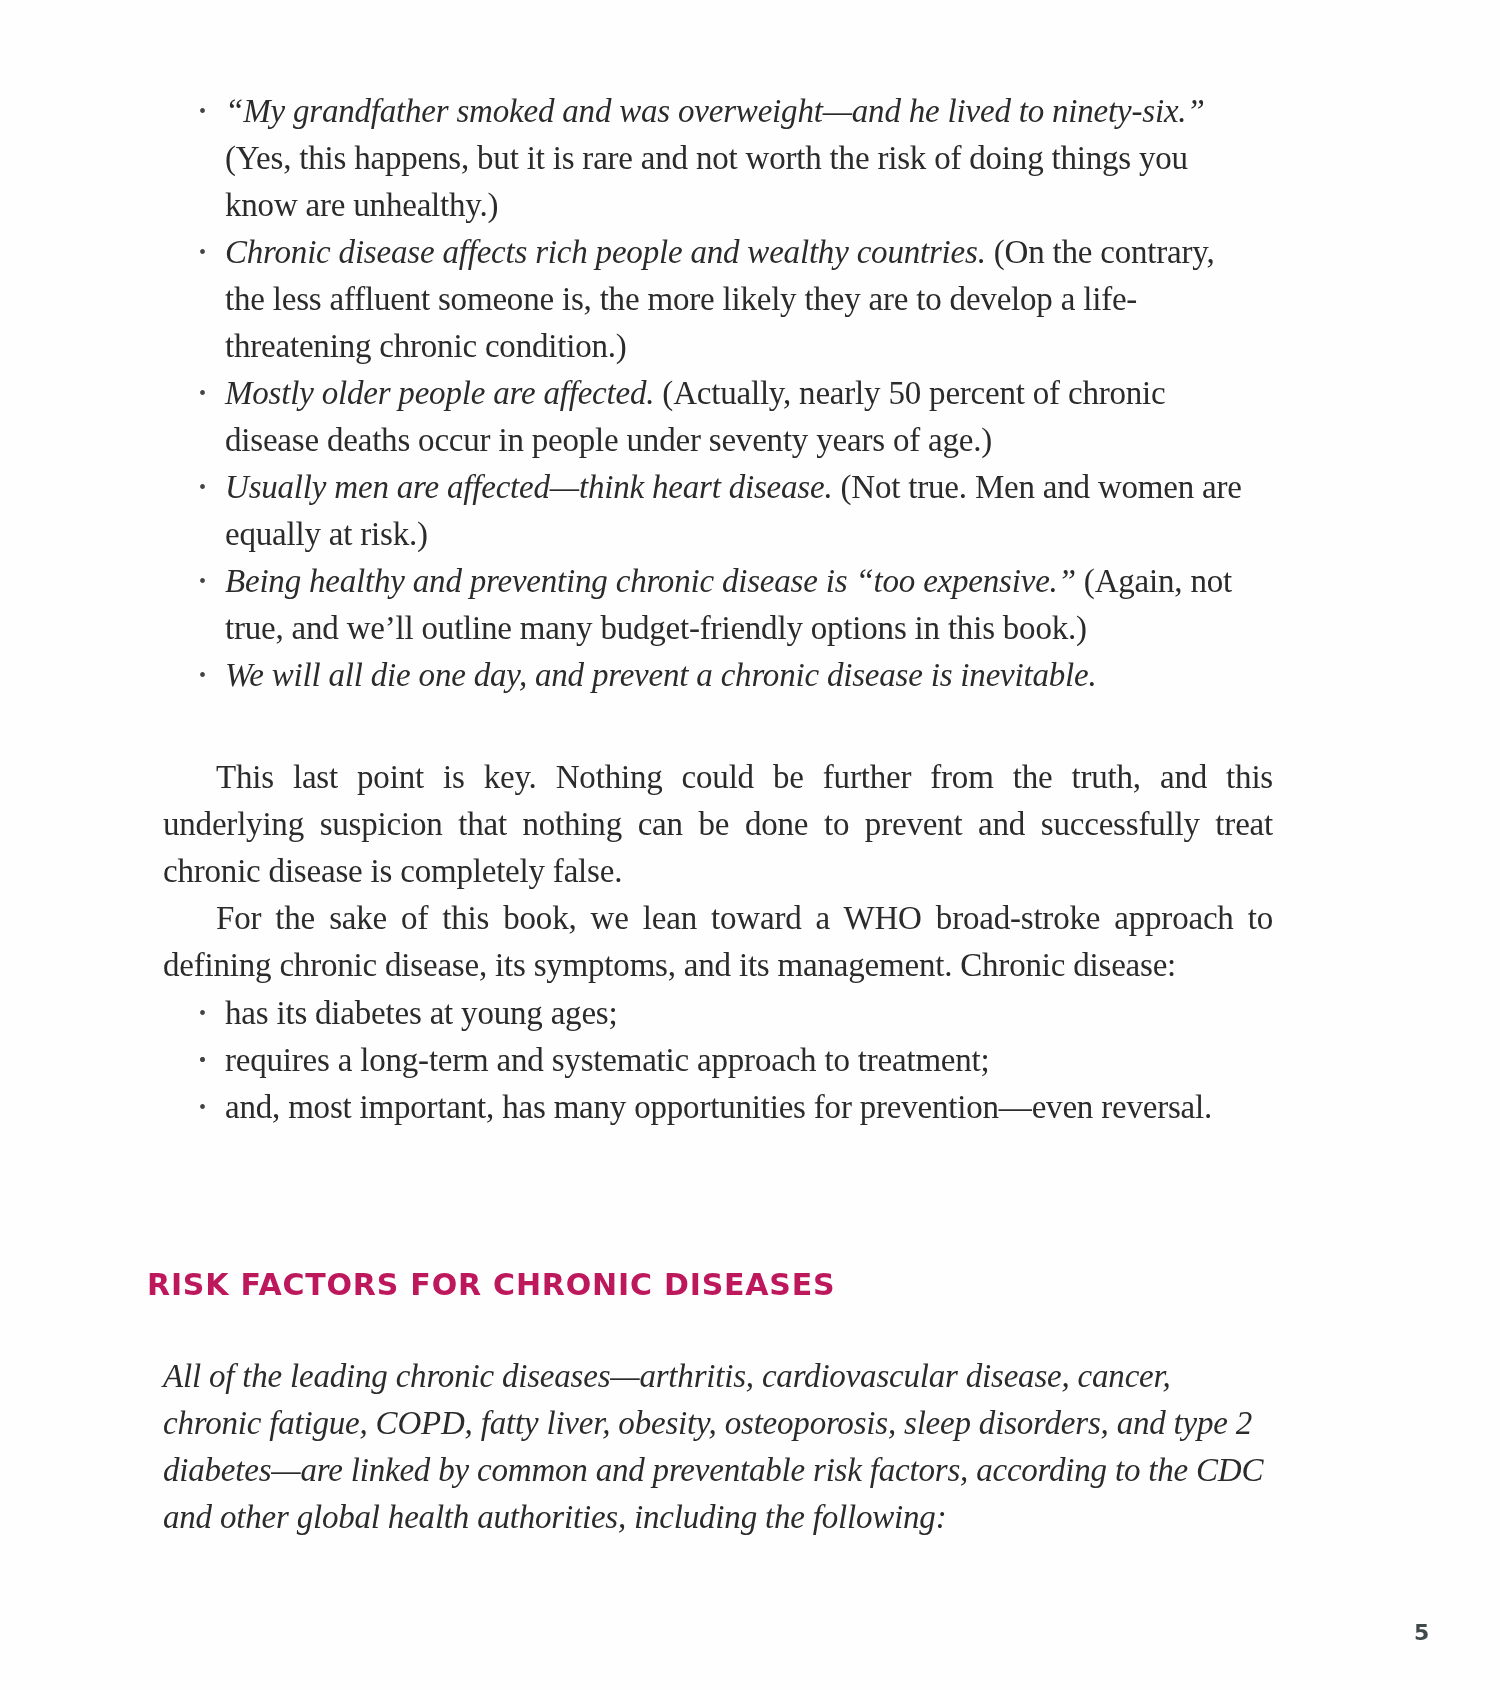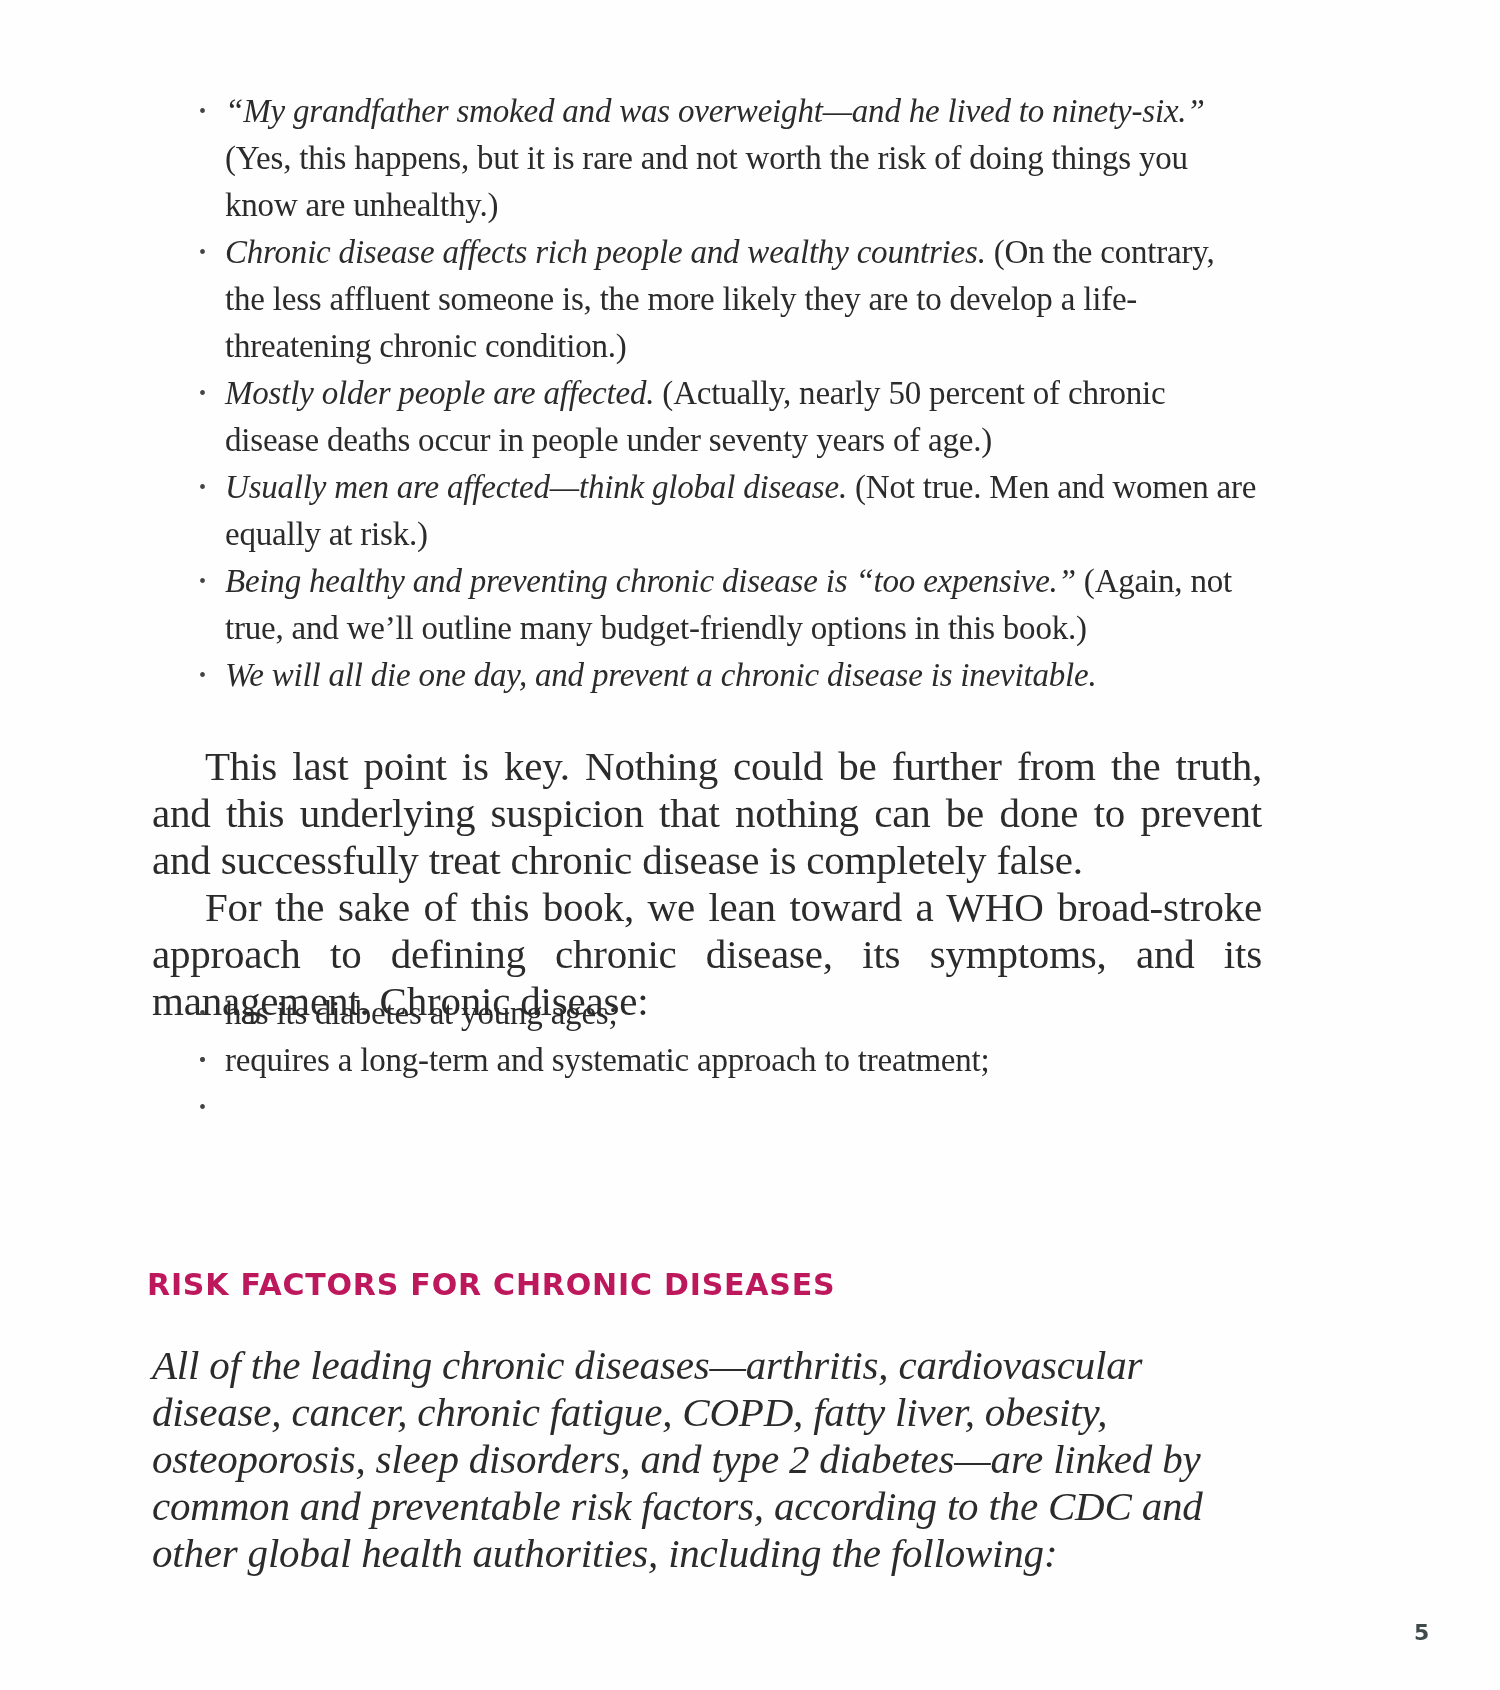--- a/index.html
+++ b/index.html
@@ -44,22 +44,22 @@
       font-size: 20px;
       color: #444;
     }
     .myths { top: 88px; }
     .myths li { margin-bottom: 0; }
     .traits { top: 990px; }
     .para {
       position: absolute;
       left: 147px;
       width: 1110px;
-      margin: 5px;
-      font-size: 41px;
+      margin: 16px;
+      font-size: 33px;
       line-height: 47px;
       text-align: justify;
       letter-spacing: -0.2px;
     }
     .indent { text-indent: 53px; }
     .p1 { top: 738px; }
     .p2 { top: 879px; }
     .p3 { top: 1337px; text-align: left; font-style: italic; }
     .heading {
       position: absolute;
@@ -106,21 +106,21 @@
     <li>
       <span class="bullet">•</span>
       <em>Chronic disease affects rich people and wealthy countries.</em><span> (On the contrary, the less affluent someone is, the more likely they are to develop a life-threatening chronic condition.)</span>
     </li>
     <li>
       <span class="bullet">•</span>
       <em>Mostly older people are affected.</em><span> (Actually, nearly 50 percent of chronic disease deaths occur in people under seventy years of age.)</span>
     </li>
     <li>
       <span class="bullet">•</span>
-      <em>Usually men are affected—think global disease.</em><span> (Not true. Men and women are equally at risk.)</span>
+      <em>Usually men are affected—think heart disease.</em><span> (Not true. Men and women are equally at risk.)</span>
     </li>
     <li>
       <span class="bullet">•</span>
       <em>Being healthy and preventing chronic disease is “too expensive.”</em><span> (Again, not true, and we’ll outline many budget-friendly options in this book.)</span>
     </li>
     <li>
       <span class="bullet">•</span>
       <em>We will all die one day, and prevent a chronic disease is inevitable.</em><span></span>
     </li>
   </ul>
@@ -135,20 +135,21 @@
     </li>
     <li>
       <span class="bullet">•</span>
     </li>
     <li>
       <span class="bullet">•</span>
       <span>requires a long-term and systematic approach to treatment;</span>
     </li>
     <li>
       <span class="bullet">•</span>
+      <span>and, most important, has many opportunities for prevention—even reversal.</span>
     </li>
   </ul>
 
   <h2 class="heading">RISK FACTORS FOR CHRONIC DISEASES</h2>
 
   <p class="para p3">All of the leading chronic diseases—arthritis, cardiovascular disease, cancer, chronic fatigue, COPD, fatty liver, obesity, osteoporosis, sleep disorders, and type 2 diabetes—are linked by common and preventable risk factors, according to the CDC and other global health authorities, including the following:</p>
 
   <div class="footer-page">5</div>
 
 </div>

